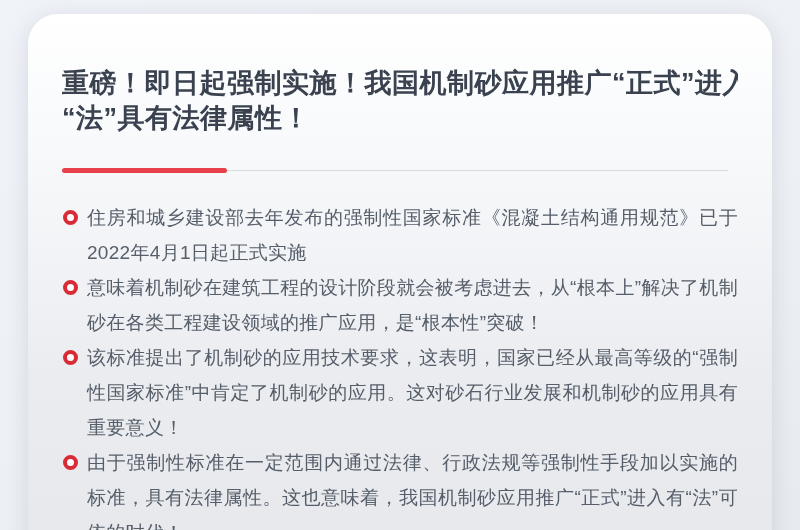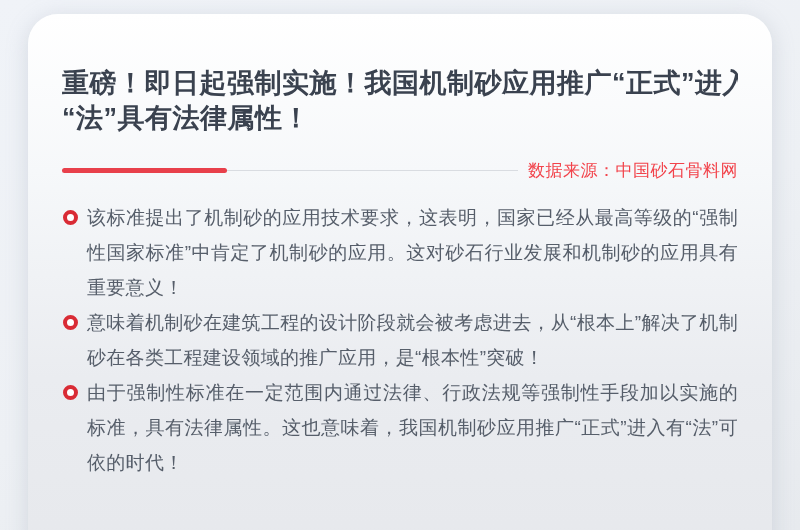--- a/index.html
+++ b/index.html
@@ -96,31 +96,34 @@
 <div class="card">
 
   <h1 class="title">
     <span class="tline">重磅！即日起强制实施！我国机制砂应用推广“正式”进入有</span>
     <span class="tline">“法”具有法律属性！</span>
   </h1>
 
   <div class="divider-row">
     <div class="red-bar"></div>
     <div class="divider-line"></div>
-    <div class="source-label">数据来源：中国砂石骨料网</div>
   </div>
 
   <ul class="bullet-list">
     <li class="bullet-item">
       <span class="bullet-dot"></span>
-      <span>该标准提出了机制砂的应用技术要求，这表明，国家已经从最高等级的“强制性国家标准”中肯定了机制砂的应用。这对砂石行业发展和机制砂的应用具有重要意义！</span>
+      <span>住房和城乡建设部去年发布的强制性国家标准《混凝土结构通用规范》已于2022年4月1日起正式实施</span>
     </li>
     <li class="bullet-item">
       <span class="bullet-dot"></span>
       <span>意味着机制砂在建筑工程的设计阶段就会被考虑进去，从“根本上”解决了机制砂在各类工程建设领域的推广应用，是“根本性”突破！</span>
+    </li>
+    <li class="bullet-item">
+      <span class="bullet-dot"></span>
+      <span>该标准提出了机制砂的应用技术要求，这表明，国家已经从最高等级的“强制性国家标准”中肯定了机制砂的应用。这对砂石行业发展和机制砂的应用具有重要意义！</span>
     </li>
     <li class="bullet-item">
       <span class="bullet-dot"></span>
       <span>由于强制性标准在一定范围内通过法律、行政法规等强制性手段加以实施的标准，具有法律属性。这也意味着，我国机制砂应用推广“正式”进入有“法”可依的时代！</span>
     </li>
   </ul>
 
 </div>
 
 </body></html>

